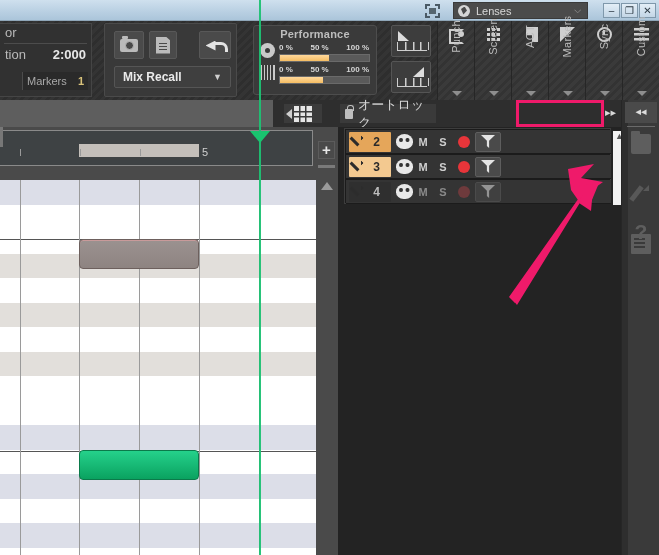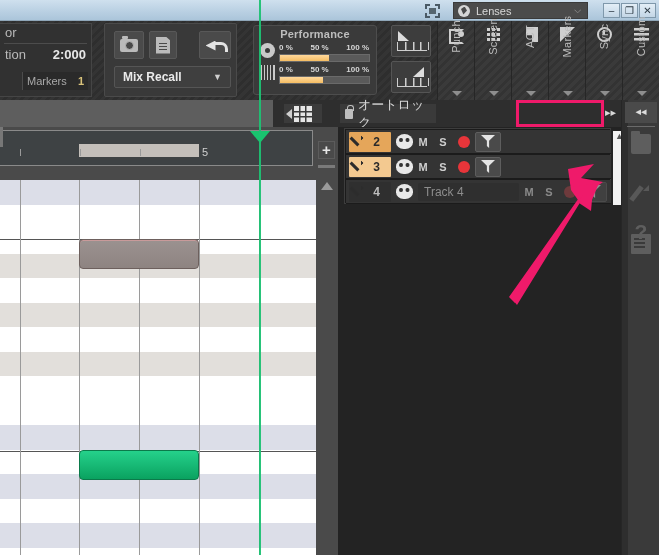--- a/index.html
+++ b/index.html
@@ -530,21 +530,20 @@
   <div class="playhead-line"></div>
 
   <div class="tracklist">
     <div class="tl-inner" id="tl-inner">
         <div class="trow" style="top: 51px;">
           <div class="t-num" style="background:#2f2f2f">
             <span class="t-pen" style="opacity:0.55"></span>
             <span class="t-numtxt" style="color:#bdbdbd">4</span>
           </div>
           <span class="t-mask"></span>
-          <div class="t-name" style="background:#2f2f2f;color:#8d8d8d">Track 4</div>
           <span class="t-ms" style="opacity:0.55">M</span>
           <span class="t-ms" style="opacity:0.55">S</span>
           <span class="t-rec" style="background:#6e3a3c"></span>
           <span class="t-filt" style="opacity:0.55">
             <span class="funnel"></span>
           </span>
         </div>
         <div class="trow" style="top: 26px;">
           <div class="t-num" style="background:#f3c990">
             <span class="t-pen" style="opacity:1"></span>

